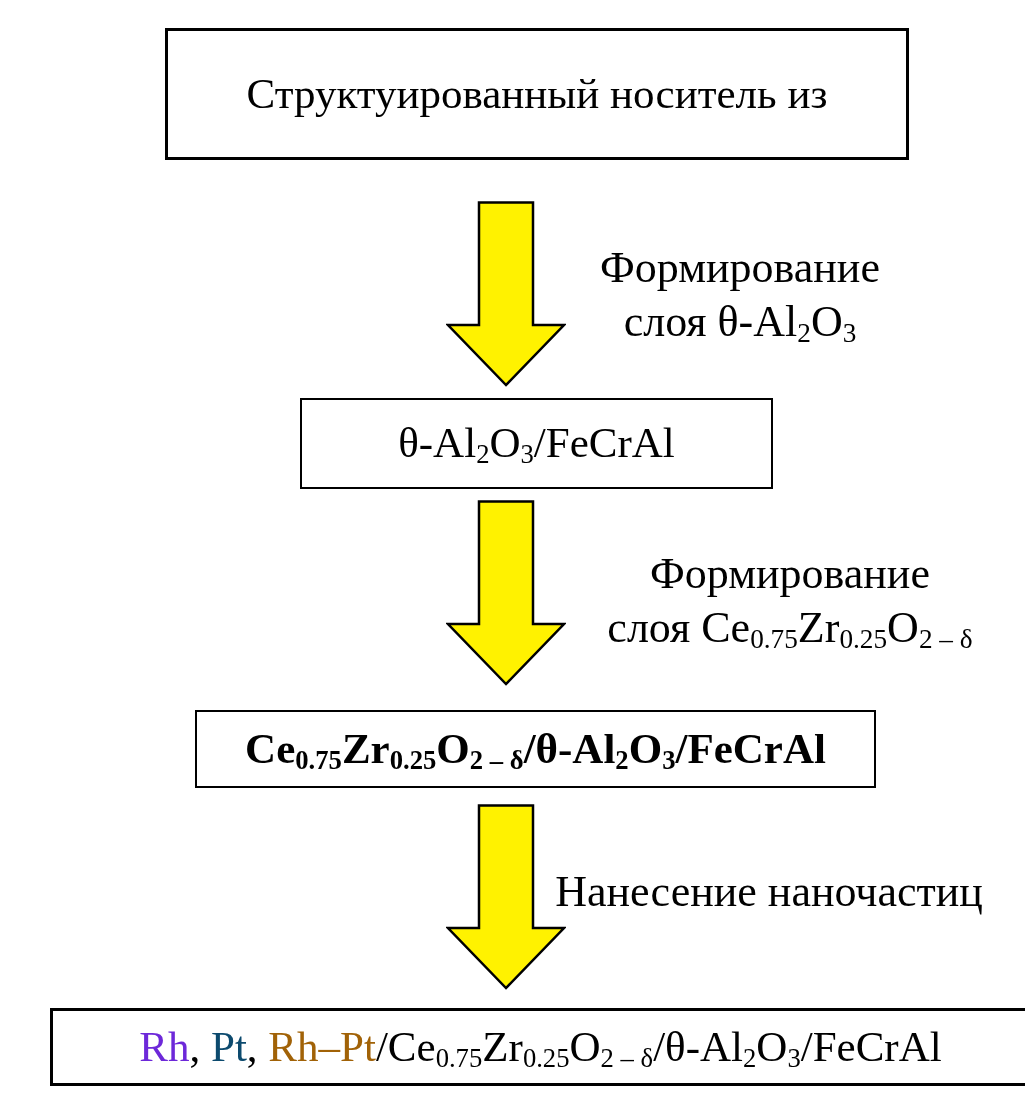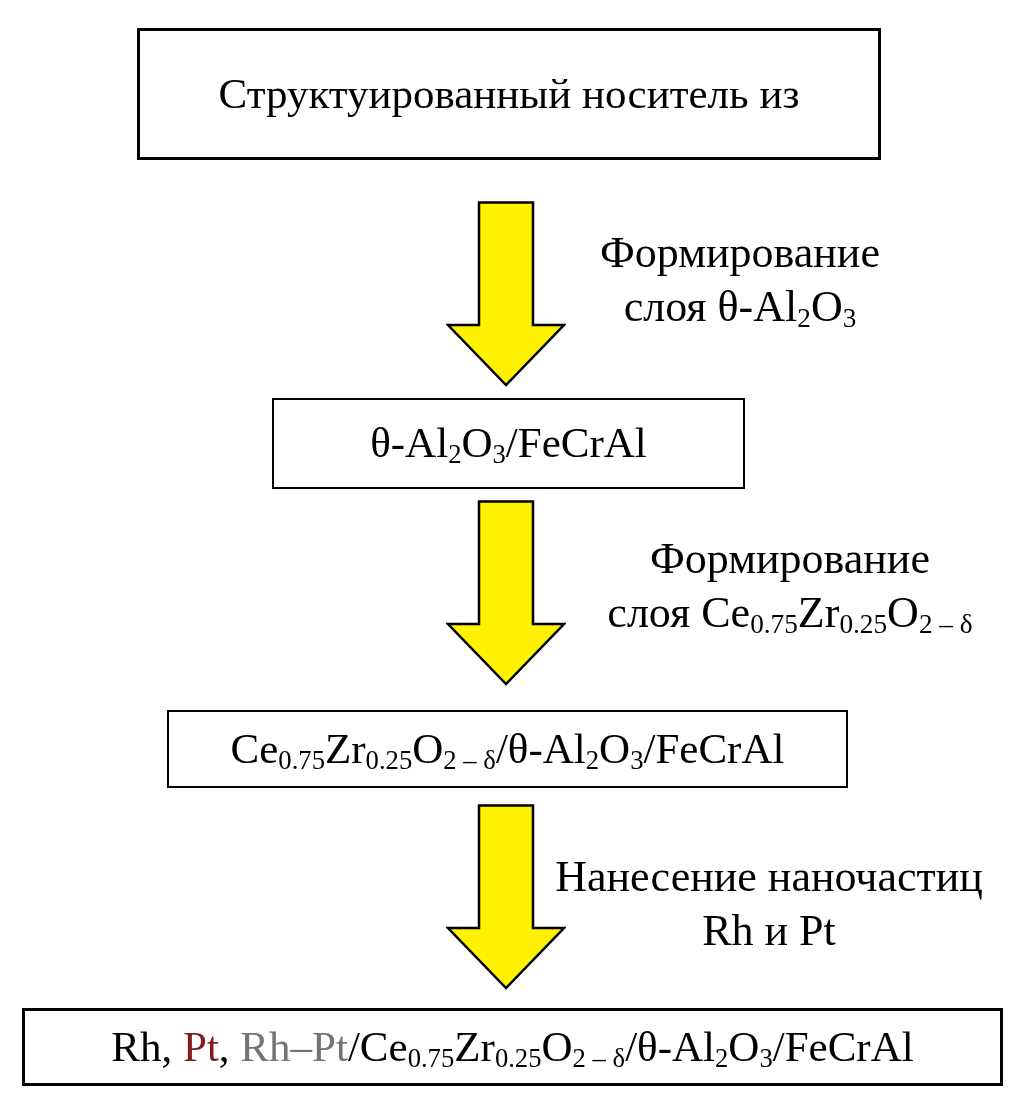--- a/index.html
+++ b/index.html
@@ -18,33 +18,35 @@
   .node {
     position: absolute;
     background: #ffffff;
     border: 2.5px solid #000000;
     display: flex;
     align-items: center;
     justify-content: center;
     text-align: center;
     font-size: 43px;
     line-height: 1.27;
+    margin-left: 28px;
   }
   .node-1 { border-width: 3px; }
   .node-4 { border-width: 3px; }
   .arrow {
     position: absolute;
     display: block;
   }
   .step-label {
     position: absolute;
     text-align: center;
     font-size: 44px;
     line-height: 1.22;
     white-space: nowrap;
+    margin-top: 15px;
   }
   sub {
     font-size: 0.62em;
     line-height: 0;
     vertical-align: -0.22em;
     letter-spacing: 0;
   }
 </style>
 </head>
 <body>
@@ -64,27 +66,27 @@
   <div class="node node-2" style="left:272px; top:398px; width:473px; height:91px;">
     <span><span>θ-Al</span><sub>2</sub><span>O</span><sub>3</sub><span>/FeCrAl</span></span>
   </div>
 
   <svg class="arrow" style="left:446px; top:500px;" width="120" height="186" viewBox="0 0 120 186">
     <polygon points="33,1.5 87,1.5 87,124 118,124 60,184 2,124 33,124" stroke="#000000" stroke-width="2.5" stroke-linejoin="miter" fill="#FFF200"></polygon>
   </svg>
 
   <div class="step-label" style="left:580px; top:532px; width:420px;"><span>Формирование</span><br><span>слоя Ce</span><sub>0.75</sub><span>Zr</span><sub>0.25</sub><span>O</span><sub>2 – δ</sub></div>
 
-  <div class="node node-3" style="left:167px; top:710px; width:681px; height:78px;">
+  <div class="node node-3" style="left:167px; top:710px; width:681px; height:78px;font-weight:bold;">
     <span><span>Ce</span><sub>0.75</sub><span>Zr</span><sub>0.25</sub><span>O</span><sub>2 – δ</sub><span>/θ-Al</span><sub>2</sub><span>O</span><sub>3</sub><span>/FeCrAl</span></span>
   </div>
 
   <svg class="arrow" style="left:446px; top:804px;" width="120" height="186" viewBox="0 0 120 186">
     <polygon points="33,1.5 87,1.5 87,124 118,124 60,184 2,124 33,124" stroke="#000000" stroke-width="2.5" stroke-linejoin="miter" fill="#FFF200"></polygon>
   </svg>
 
-  <div class="step-label" style="left:534px; top:850px; width:470px;"><span>Нанесение наночастиц</span><br><span>Rh и Pt</span></div>
+  <div class="step-label" style="left:534px; top:850px; width:470px;"><span>Нанесение наночастиц</span><br></div>
 
   <div class="node node-4" style="left:22px; top:1008px; width:981px; height:78px;">
-    <span><span style="color: #000000;">Rh</span><span>, </span><span style="color: #7f1d1d; text-align: right;">Pt</span><span>, </span><span style="color: #737373;">Rh–Pt</span><span>/Ce</span><sub>0.75</sub><span>Zr</span><sub>0.25</sub><span>O</span><sub>2 – δ</sub><span>/θ-Al</span><sub>2</sub><span>O</span><sub>3</sub><span>/FeCrAl</span></span>
+    <span><span style="color: #6d28d9;">Rh</span><span>, </span><span style="color: #0c4a6e; text-align: right;">Pt</span><span>, </span><span style="color: #a16207;">Rh–Pt</span><span>/Ce</span><sub>0.75</sub><span>Zr</span><sub>0.25</sub><span>O</span><sub>2 – δ</sub><span>/θ-Al</span><sub>2</sub><span>O</span><sub>3</sub><span>/FeCrAl</span></span>
   </div>
 
 </div>
 
 </body></html>

